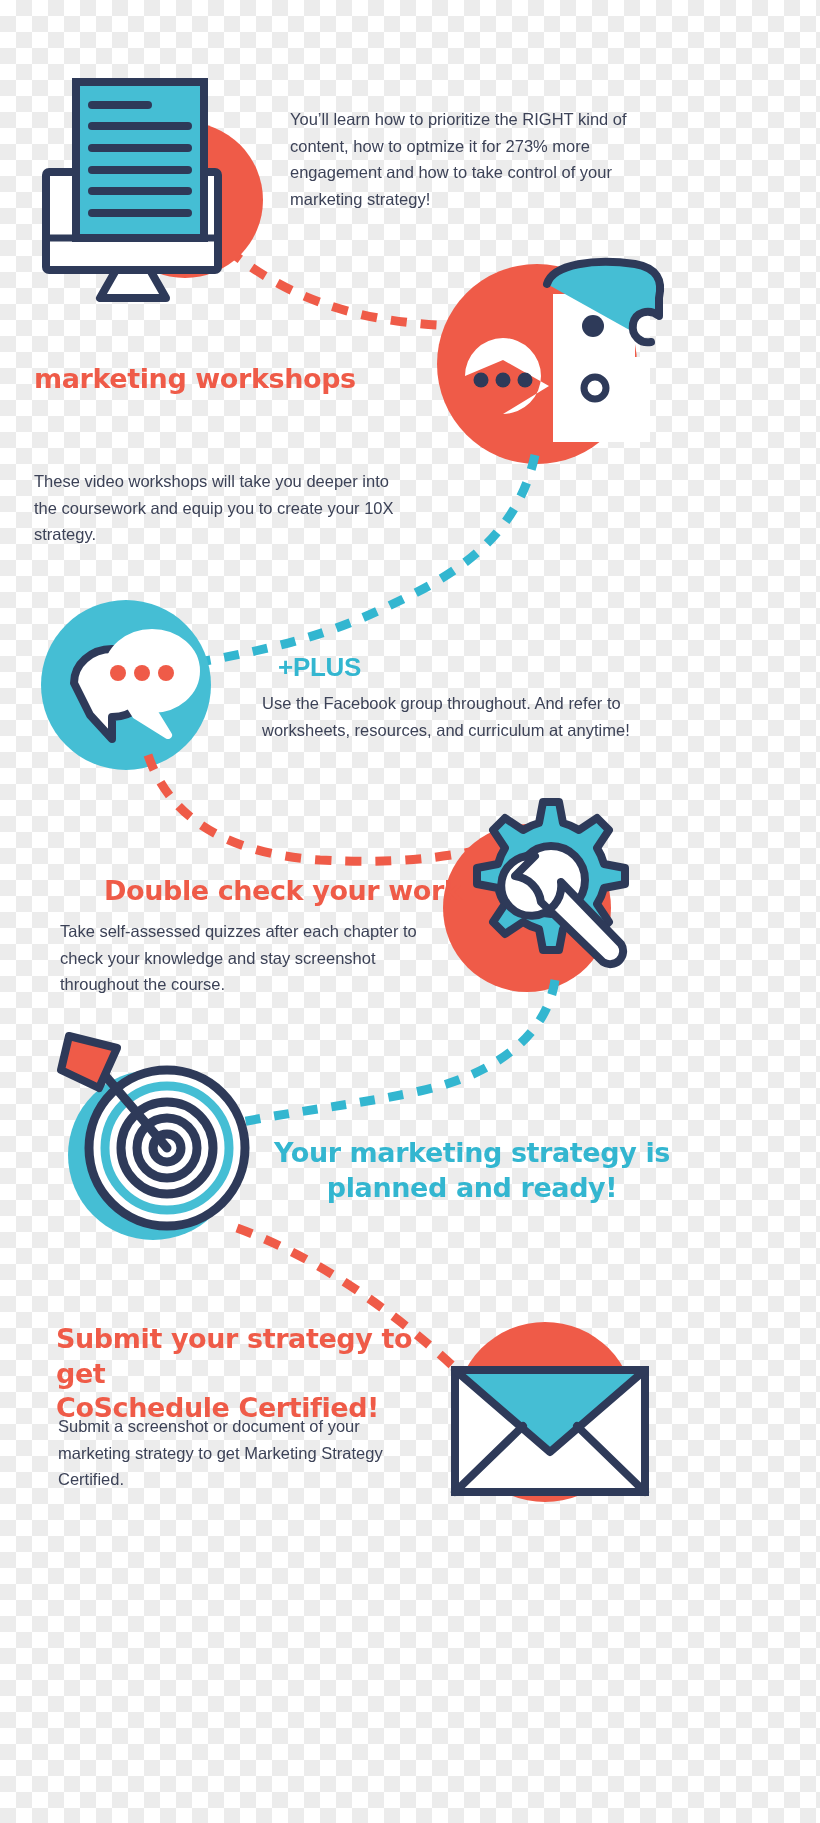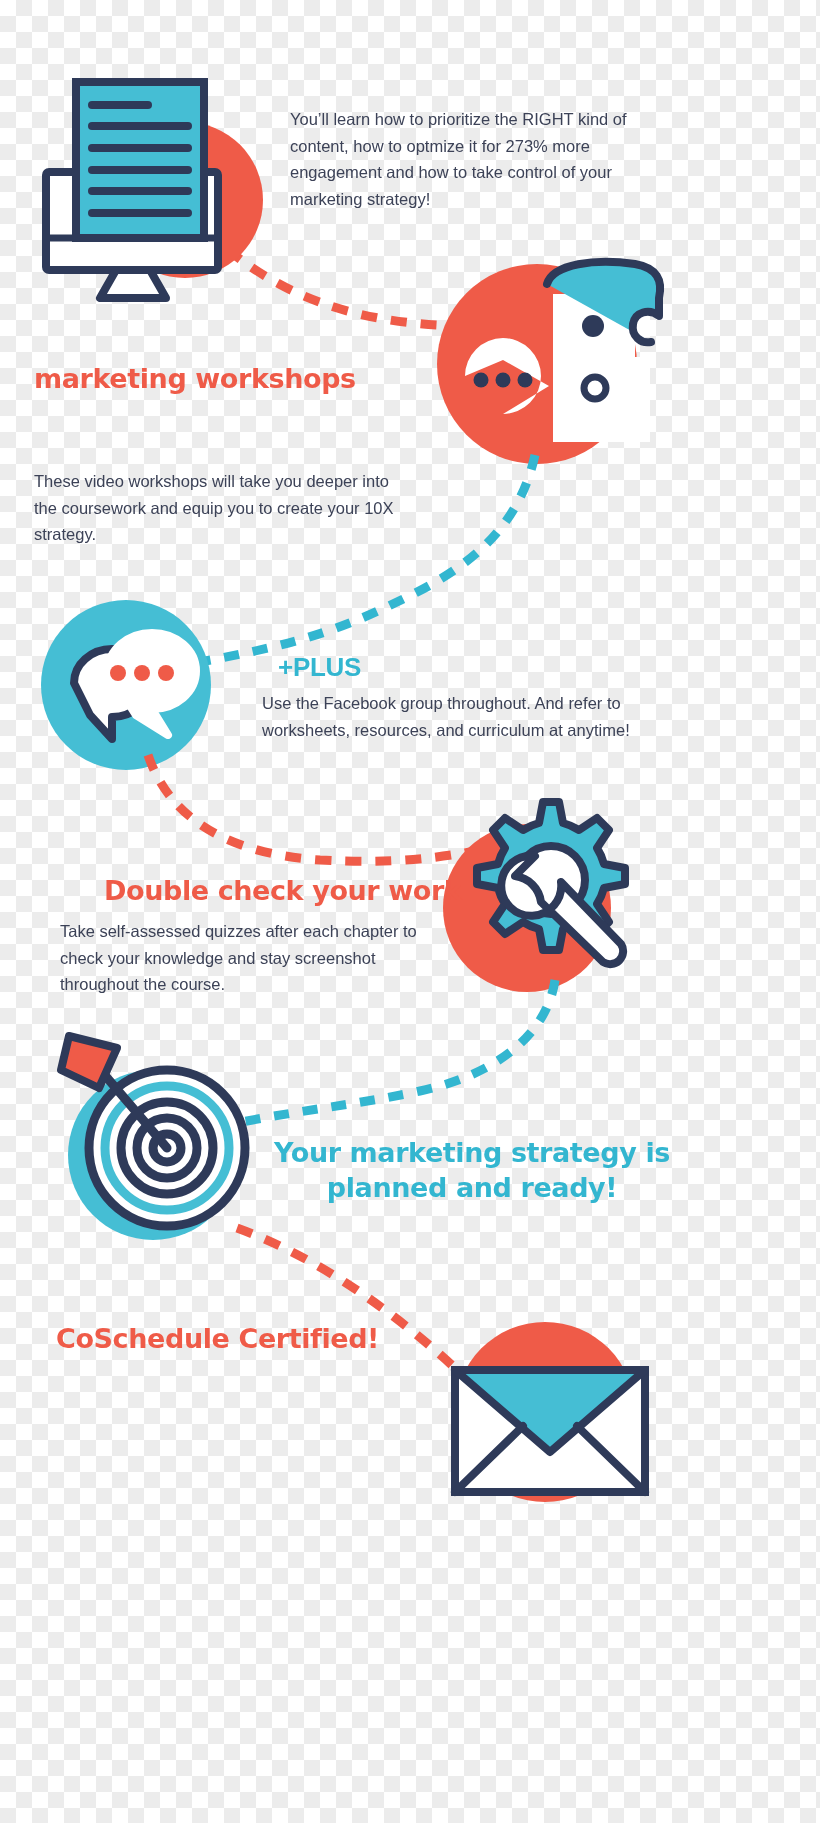--- a/index.html
+++ b/index.html
@@ -198,17 +198,19 @@
       <rect x="20" y="50" width="190" height="122" fill="#ffffff" stroke="#2e3a59" stroke-width="8"></rect>
 
       <path d="M20 50 L 210 50 L 115 132 Z" fill="#45bed4" stroke="#2e3a59" stroke-width="8" stroke-linejoin="round"></path>
 
       <line x1="20" y1="172" x2="88" y2="106" stroke="#2e3a59" stroke-width="8" stroke-linecap="round"></line>
       <line x1="210" y1="172" x2="142" y2="106" stroke="#2e3a59" stroke-width="8" stroke-linecap="round"></line>
     </svg>
   </div>
 
   <div class="abs h-red" style="left:56px;top:1322px;width:400px;">
+    <div>Submit your strategy to get</div>
     <div>CoSchedule Certified!</div>
   </div>
 
+  <div class="abs body-txt" style="left:58px;top:1413px;width:330px;">Submit a screenshot or document of your marketing strategy to get Marketing Strategy Certified.</div>
 
 </div>
 
 </body></html>

